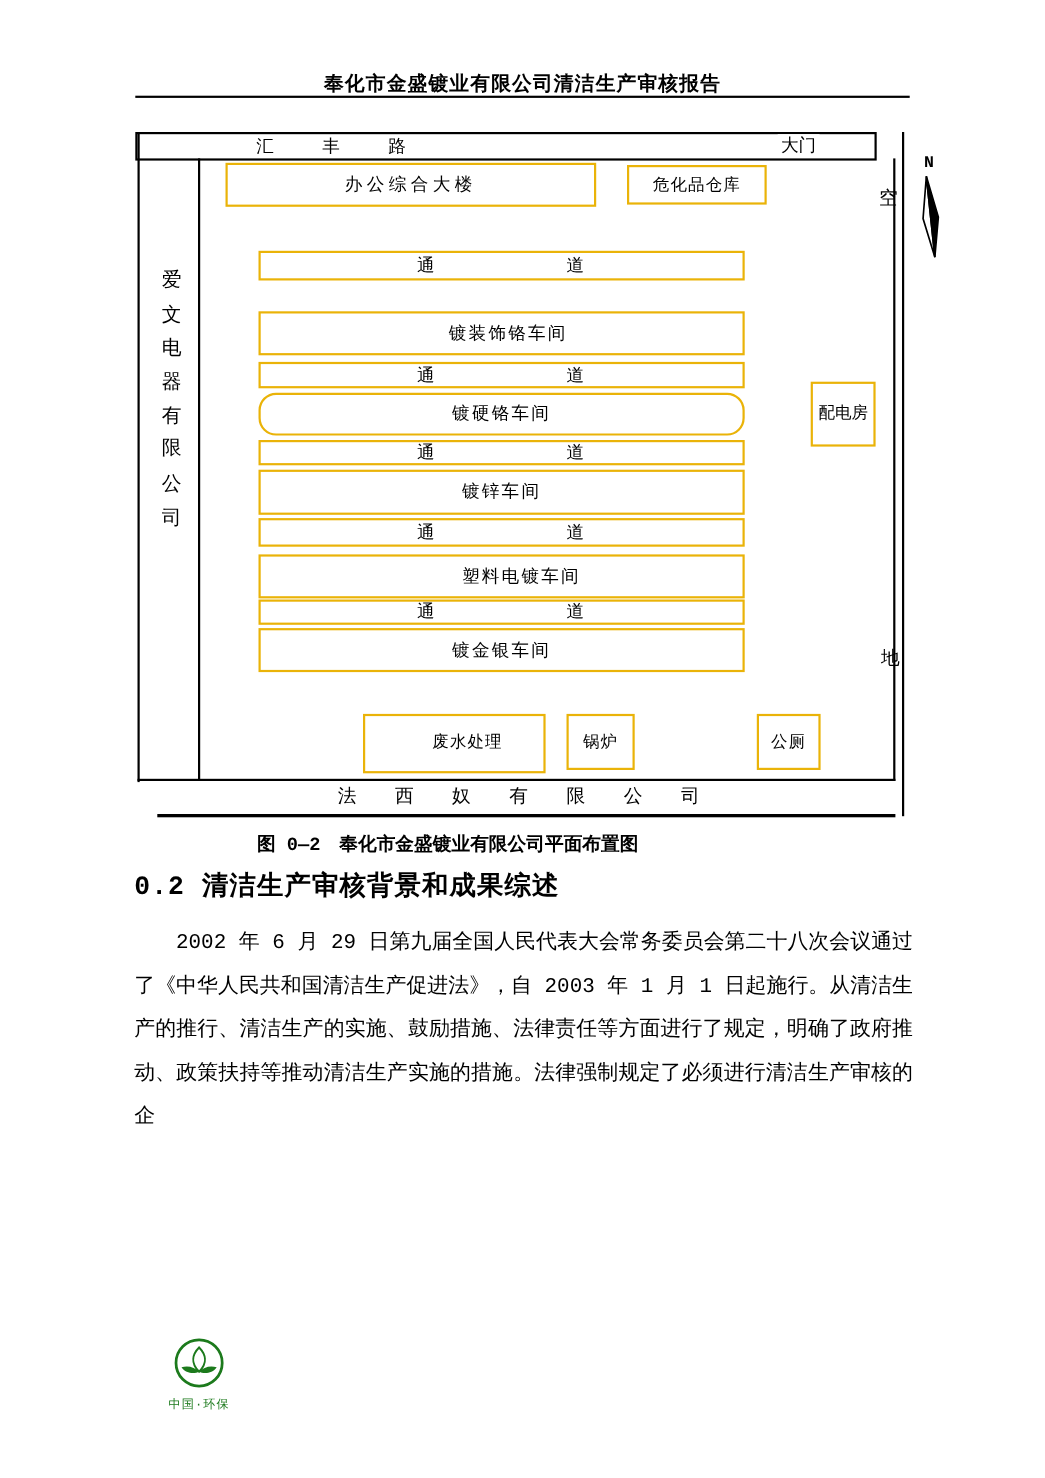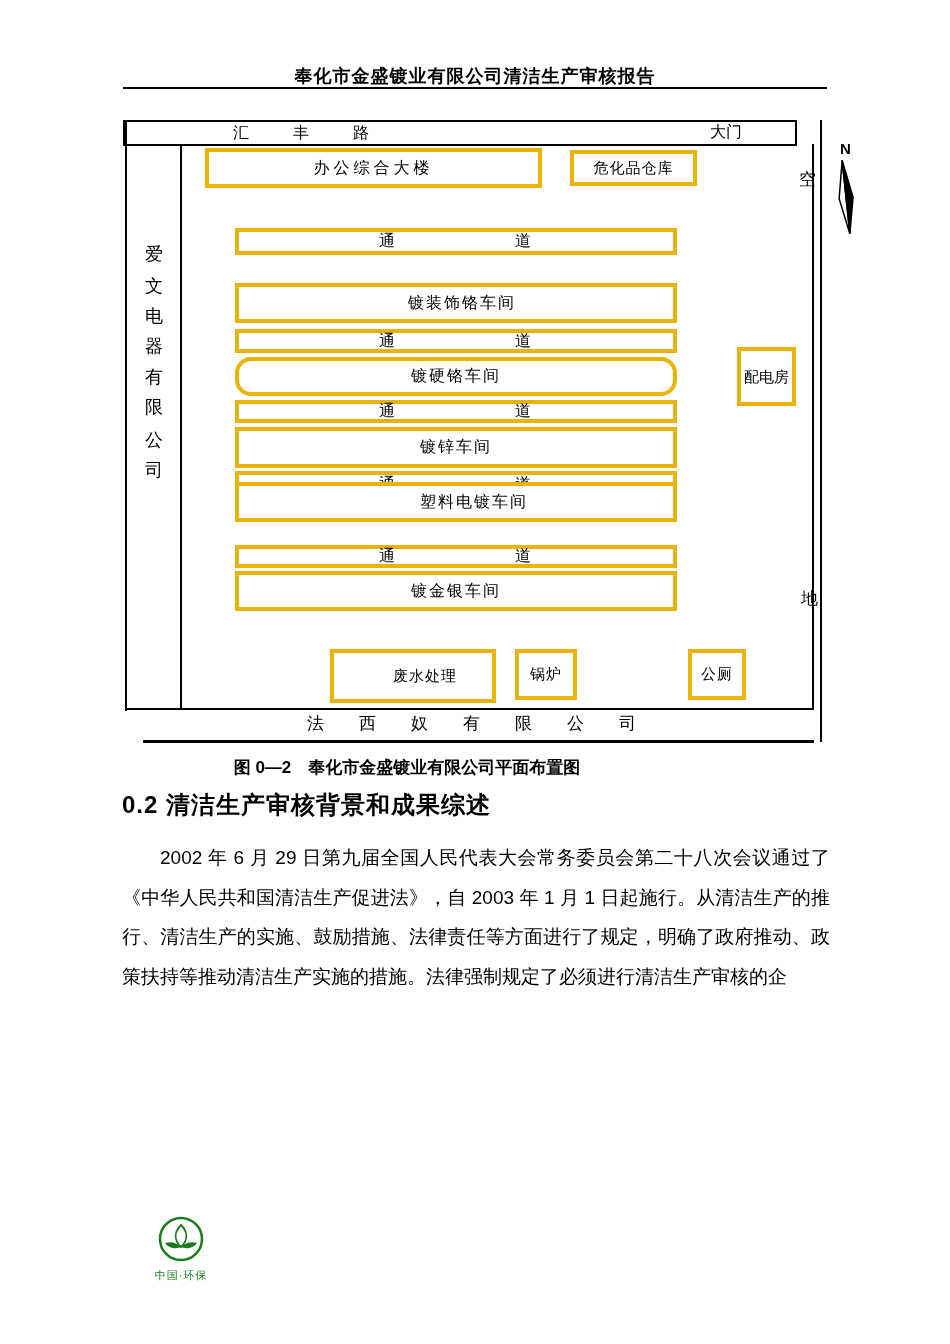--- a/index.html
+++ b/index.html
@@ -1,28 +1,28 @@
 <!DOCTYPE html>
 <html><head>
 <meta charset="utf-8">
 <style>
   html,body{margin:0;padding:0;background:#ffffff;}
   .page{
     position:relative;
     width:950px;height:1344px;
     margin:0 auto;
     background:#ffffff;
-    font-family:Liberation Sans, sans-serif;
+    font-family:Liberation Mono, monospace;
     color:#000;
     overflow:hidden;
   }
   .line{position:absolute;background:#000;}
   .box{
     position:absolute;
-    border:4px solid #eab308;
+    border:2px solid #eab308;
     background:#fff;
     display:flex;align-items:center;justify-content:center;
     font-size:16px;letter-spacing:2px;
     box-sizing:border-box;
   }
   
   .header-title{
     position:absolute;top:64px;left:0;width:100%;
     text-align:center;font-size:18px;font-weight:bold;letter-spacing:1px;
   }
@@ -65,21 +65,21 @@
   .passage-box .gap2{display:flex;gap:118px;}
   .p1{top:228px;height:27px;}
   .p2{top:329px;height:24px;}
   .p3{top:400px;height:23px;}
   .p4{top:471px;height:26px;}
   .p5{top:545px;height:23px;}
   .workshop-box{left:235px;width:442px;letter-spacing:2px;}
   .w1{top:283px;height:40px;padding-left:12px;}
   .w2{top:357px;height:39px;border-radius:16px;}
   .w3{top:427px;height:41px;}
-  .w4{top:482px;height:40px;padding-left:36px;}
+  .w4{top:504px;height:40px;padding-left:36px;}
   .w5{top:571px;height:40px;}
   .power-box{top:347px;left:737px;width:59px;height:59px;flex-direction:row;font-size:15px;line-height:22px;letter-spacing:0;}
   .wastewater-box{top:649px;left:330px;width:166px;height:54px;align-items:center;padding-left:24px;font-size:15px;line-height:24px;letter-spacing:1px;}
   .boiler-box{top:649px;left:515px;width:62px;height:51px;font-size:15px;letter-spacing:1px;}
   .toilet-box{top:649px;left:688px;width:58px;height:51px;font-size:15px;letter-spacing:1px;}
   .bottom-neighbor{
     position:absolute;top:712px;left:145px;width:670px;
     text-align:center;font-size:17px;letter-spacing:35px;text-indent:18px;
   }
   

